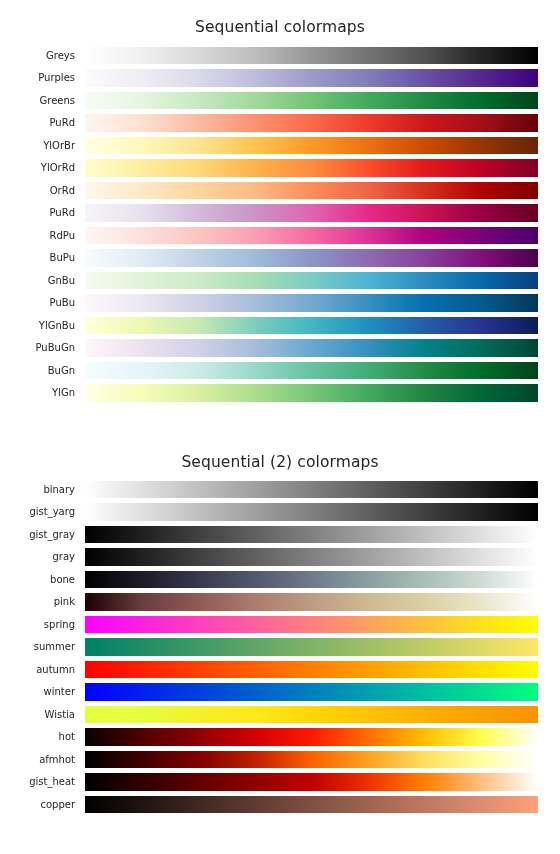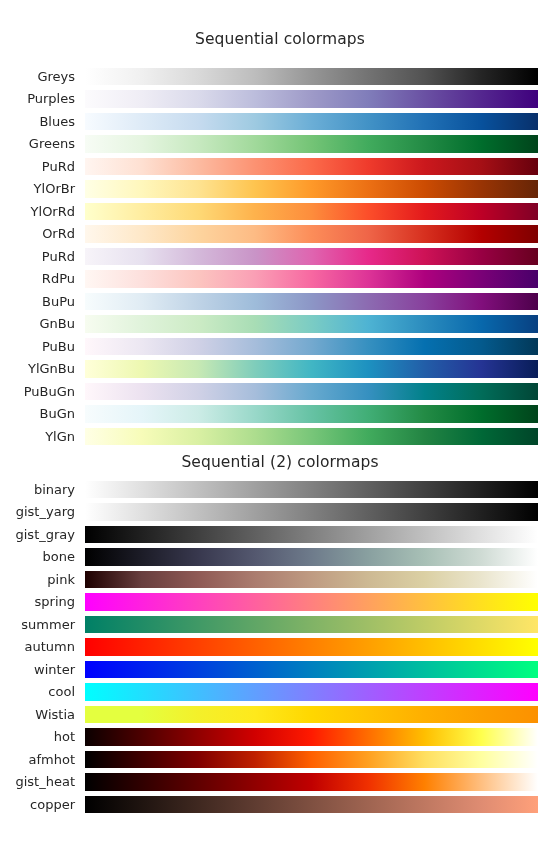--- a/index.html
+++ b/index.html
@@ -39,39 +39,39 @@
     width: 560px;
   }
   .cmap-label {
     position: absolute;
     left: 0;
     top: 0;
     width: 75px;
     height: 17.5px;
     line-height: 17.5px;
     text-align: right;
-    font-size: 13px;
+    font-size: 10px;
     color: #262626;
     font-family: "DejaVu Sans", sans-serif;
     white-space: nowrap;
   }
   .cmap-bar {
     position: absolute;
     left: 85px;
     top: 0;
     width: 453px;
     height: 17.5px;
     border: 0;
   }
   #sec1 {
     position: absolute;
     left: 0;
     top: 0;
   }
-  #sec1 .section-title { margin: 0 0 20px 0; padding-top: 32px; }
+  #sec1 .section-title { margin: 0 0 11px 0; padding-top: 20px; }
   #sec2 {
     position: absolute;
     left: 0;
     top: 443px;
   }
   #sec2 .section-title { margin: 0 0 10px 0; padding-top: 12px; }
 </style>
 </head>
 <body>
 
@@ -82,24 +82,20 @@
     <div class="rows" id="rows-0">
         <div class="cmap-row">
           <div class="cmap-label">Greys</div>
           <div class="cmap-bar" style="background: linear-gradient(to right, rgb(255, 255, 255), rgb(240, 240, 240), rgb(217, 217, 217), rgb(189, 189, 189), rgb(150, 150, 150), rgb(115, 115, 115), rgb(82, 82, 82), rgb(37, 37, 37), rgb(0, 0, 0));"></div>
         </div>
         <div class="cmap-row">
           <div class="cmap-label">Purples</div>
           <div class="cmap-bar" style="background: linear-gradient(to right, rgb(252, 251, 253), rgb(239, 237, 245), rgb(218, 218, 235), rgb(188, 189, 220), rgb(158, 154, 200), rgb(128, 125, 186), rgb(106, 81, 163), rgb(84, 39, 143), rgb(63, 0, 125));"></div>
         </div>
         <div class="cmap-row">
-          <div class="cmap-label">Blues</div>
-          <div class="cmap-bar" style="background: linear-gradient(to right, rgb(247, 251, 255), rgb(222, 235, 247), rgb(198, 219, 239), rgb(158, 202, 225), rgb(107, 174, 214), rgb(66, 146, 198), rgb(33, 113, 181), rgb(8, 81, 156), rgb(8, 48, 107));"></div>
-        </div>
-        <div class="cmap-row">
           <div class="cmap-label">Greens</div>
           <div class="cmap-bar" style="background: linear-gradient(to right, rgb(247, 252, 245), rgb(229, 245, 224), rgb(199, 233, 192), rgb(161, 217, 155), rgb(116, 196, 118), rgb(65, 171, 93), rgb(35, 139, 69), rgb(0, 109, 44), rgb(0, 68, 27));"></div>
         </div>
         <div class="cmap-row">
           <div class="cmap-label">PuRd</div>
           <div class="cmap-bar" style="background: linear-gradient(to right, rgb(255, 245, 240), rgb(254, 224, 210), rgb(252, 187, 161), rgb(252, 146, 114), rgb(251, 106, 74), rgb(239, 59, 44), rgb(203, 24, 29), rgb(165, 15, 21), rgb(103, 0, 13));"></div>
         </div>
         <div class="cmap-row">
           <div class="cmap-label">YlOrBr</div>
           <div class="cmap-bar" style="background: linear-gradient(to right, rgb(255, 255, 229), rgb(255, 247, 188), rgb(254, 227, 145), rgb(254, 196, 79), rgb(254, 153, 41), rgb(236, 112, 20), rgb(204, 76, 2), rgb(153, 52, 4), rgb(102, 37, 6));"></div>
@@ -160,20 +156,24 @@
         </div>
         <div class="cmap-row">
           <div class="cmap-label">gist_yarg</div>
           <div class="cmap-bar" style="background: linear-gradient(to right, rgb(255, 255, 255), rgb(224, 224, 224), rgb(192, 192, 192), rgb(160, 160, 160), rgb(128, 128, 128), rgb(96, 96, 96), rgb(64, 64, 64), rgb(32, 32, 32), rgb(0, 0, 0));"></div>
         </div>
         <div class="cmap-row">
           <div class="cmap-label">gist_gray</div>
           <div class="cmap-bar" style="background: linear-gradient(to right, rgb(0, 0, 0), rgb(32, 32, 32), rgb(64, 64, 64), rgb(96, 96, 96), rgb(128, 128, 128), rgb(160, 160, 160), rgb(192, 192, 192), rgb(224, 224, 224), rgb(255, 255, 255));"></div>
         </div>
         <div class="cmap-row">
+          <div class="cmap-label">gray</div>
+          <div class="cmap-bar" style="background: linear-gradient(to right, rgb(0, 0, 0), rgb(32, 32, 32), rgb(64, 64, 64), rgb(96, 96, 96), rgb(128, 128, 128), rgb(160, 160, 160), rgb(192, 192, 192), rgb(224, 224, 224), rgb(255, 255, 255));"></div>
+        </div>
+        <div class="cmap-row">
           <div class="cmap-label">bone</div>
           <div class="cmap-bar" style="background: linear-gradient(to right, rgb(0, 0, 0), rgb(28, 28, 39), rgb(56, 56, 78), rgb(84, 88, 111), rgb(110, 123, 139), rgb(137, 160, 160), rgb(168, 192, 182), rgb(207, 219, 212), rgb(255, 255, 255));"></div>
         </div>
         <div class="cmap-row">
           <div class="cmap-label">pink</div>
           <div class="cmap-bar" style="background: linear-gradient(to right, rgb(30, 0, 0), rgb(104, 62, 62), rgb(143, 90, 85), rgb(171, 124, 111), rgb(191, 155, 130), rgb(205, 185, 147), rgb(219, 208, 164), rgb(234, 229, 205), rgb(255, 255, 255));"></div>
         </div>
         <div class="cmap-row">
           <div class="cmap-label">spring</div>
           <div class="cmap-bar" style="background: linear-gradient(to right, rgb(255, 0, 255), rgb(255, 32, 223), rgb(255, 64, 191), rgb(255, 96, 159), rgb(255, 128, 127), rgb(255, 160, 95), rgb(255, 192, 63), rgb(255, 224, 31), rgb(255, 255, 0));"></div>
@@ -184,24 +184,20 @@
         </div>
         <div class="cmap-row">
           <div class="cmap-label">autumn</div>
           <div class="cmap-bar" style="background: linear-gradient(to right, rgb(255, 0, 0), rgb(255, 32, 0), rgb(255, 64, 0), rgb(255, 96, 0), rgb(255, 128, 0), rgb(255, 159, 0), rgb(255, 191, 0), rgb(255, 223, 0), rgb(255, 255, 0));"></div>
         </div>
         <div class="cmap-row">
           <div class="cmap-label">winter</div>
           <div class="cmap-bar" style="background: linear-gradient(to right, rgb(0, 0, 255), rgb(0, 32, 239), rgb(0, 64, 223), rgb(0, 96, 207), rgb(0, 128, 191), rgb(0, 159, 175), rgb(0, 191, 159), rgb(0, 223, 143), rgb(0, 255, 128));"></div>
         </div>
         <div class="cmap-row">
-          <div class="cmap-label">cool</div>
-          <div class="cmap-bar" style="background: linear-gradient(to right, rgb(0, 255, 255), rgb(32, 223, 255), rgb(64, 191, 255), rgb(96, 159, 255), rgb(128, 127, 255), rgb(159, 95, 255), rgb(191, 63, 255), rgb(223, 31, 255), rgb(255, 0, 255));"></div>
-        </div>
-        <div class="cmap-row">
           <div class="cmap-label">Wistia</div>
           <div class="cmap-bar" style="background: linear-gradient(to right, rgb(228, 255, 63), rgb(228, 255, 63), rgb(244, 240, 42), rgb(254, 233, 28), rgb(255, 215, 0), rgb(255, 195, 2), rgb(255, 175, 0), rgb(252, 159, 0), rgb(252, 145, 0));"></div>
         </div>
         <div class="cmap-row">
           <div class="cmap-label">hot</div>
           <div class="cmap-bar" style="background: linear-gradient(to right, rgb(11, 0, 0), rgb(77, 0, 0), rgb(144, 0, 0), rgb(209, 0, 0), rgb(255, 26, 0), rgb(255, 109, 0), rgb(255, 191, 0), rgb(255, 255, 77), rgb(255, 255, 255));"></div>
         </div>
         <div class="cmap-row">
           <div class="cmap-label">afmhot</div>
           <div class="cmap-bar" style="background: linear-gradient(to right, rgb(0, 0, 0), rgb(64, 0, 0), rgb(128, 0, 0), rgb(191, 32, 0), rgb(255, 96, 0), rgb(255, 160, 32), rgb(255, 223, 96), rgb(255, 255, 160), rgb(255, 255, 255));"></div>

